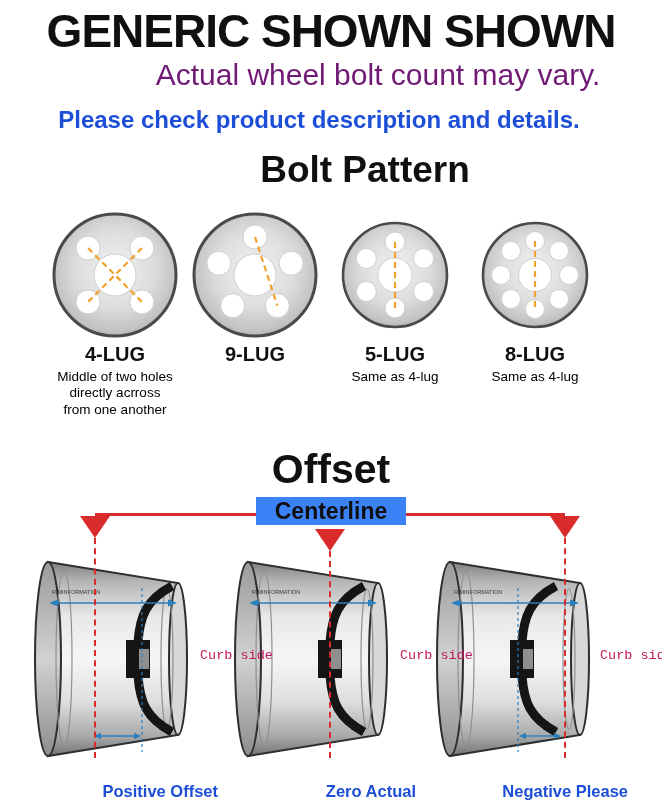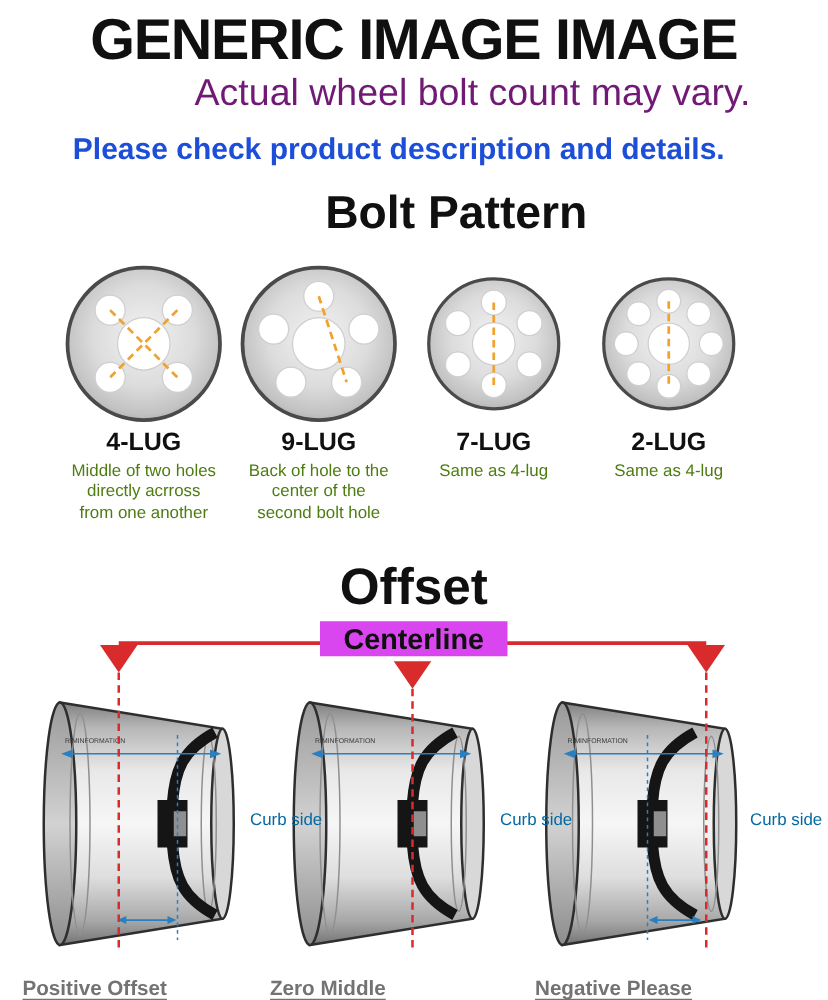--- a/index.html
+++ b/index.html
@@ -7,29 +7,29 @@
   .page{position:relative;width:662px;height:800px;background:#fff;overflow:hidden;}
   .abs{position:absolute;}
   .center{text-align:center;}
   .main-title{left:0;top:4px;width:662px;font-size:46px;font-weight:bold;letter-spacing:-1px;color:#101010;}
   .subtitle{left:0;top:58px;width:662px;font-size:30px;color:#701a75;padding-left:47px;}
   .note{left:0;top:106px;width:638px;font-size:24px;font-weight:bold;color:#1d4ed8;}
   .bolt-title{left:0;top:149px;width:662px;font-size:37px;font-weight:bold;color:#101010;padding-left:34px;}
   .lug-col{top:210px;width:150px;}
   .hub-wrap{height:130px;display:flex;align-items:center;justify-content:center;}
   .lug-label{margin-top:3px;font-size:20px;font-weight:bold;color:#101010;text-align:center;}
-  .lug-desc{margin:3px auto 0;width:116px;font-size:13.5px;line-height:1.22;color:#4d7c0f;text-align:center;}
+  .lug-desc{margin:3px auto 0;width:116px;font-size:13.5px;line-height:1.22;color:#000000;text-align:center;}
   .offset-title{left:0;top:446px;width:662px;font-size:41px;font-weight:bold;color:#101010;}
   .cl-line{left:95px;top:513px;width:470px;height:3px;background:#d92b2b;z-index:1;}
-  .cl-label{left:256px;top:497px;width:150px;line-height:28px;font-size:23px;font-weight:600;color:#101010;background:#d946ef;z-index:2;text-align:center;}
+  .cl-label{left:256px;top:497px;width:150px;line-height:28px;font-size:23px;font-weight:600;color:#101010;background:#3b82f6;z-index:2;text-align:center;}
   .tri{width:0;height:0;border-left:15px solid transparent;border-right:15px solid transparent;border-top:22px solid #d92b2b;z-index:2;}
   .vdash{width:0;border-left:2.5px dashed #d92b2b;z-index:3;}
   .xsec{z-index:1;}
-  .curb{font-size:13.5px;color:#0369a1;z-index:2;white-space:nowrap;}
-  .offset-label{top:782px;width:200px;font-size:16.5px;font-weight:bold;color:#737373;text-align:left;text-decoration:underline;text-underline-offset:3px;}
+  .curb{font-size:13.5px;color:#be185d;z-index:2;white-space:nowrap;font-family:Liberation Mono, monospace;}
+  .offset-label{top:782px;width:200px;font-size:16.5px;font-weight:bold;color:#1d4ed8;text-align:right;text-decoration:underline;text-underline-offset:3px;}
 </style>
 </head>
 <body>
 
 <div class="page">
 
   <svg width="0" height="0" style="position:absolute" aria-hidden="true">
     <defs>
       <radialGradient id="hubGrad" cx="50%" cy="45%" r="60%">
         <stop offset="0%" stop-color="#f2f2f2"></stop>
@@ -47,21 +47,21 @@
         <stop offset="100%" stop-color="#747474"></stop>
       </linearGradient>
       <linearGradient id="faceGrad" x1="0" y1="0" x2="0" y2="1">
         <stop offset="0%" stop-color="#9a9a9a"></stop>
         <stop offset="50%" stop-color="#d2d2d2"></stop>
         <stop offset="100%" stop-color="#8d8d8d"></stop>
       </linearGradient>
     </defs>
   </svg>
 
-  <div class="abs center main-title">GENERIC IMAGE IMAGE</div>
+  <div class="abs center main-title">GENERIC SHOWN SHOWN</div>
   <div class="abs center subtitle">Actual wheel bolt count may vary.</div>
   <div class="abs center note">Please check product description and details.</div>
   <div class="abs center bolt-title">Bolt Pattern</div>
 
   <div class="abs lug-col" style="left:40px">
     <div class="hub-wrap">
       <svg viewBox="0 0 130 130" width="130" height="130">
         <circle cx="65" cy="65" r="61" fill="url(#hubGrad)" stroke="#4a4a4a" stroke-width="3"></circle>
         <circle cx="65" cy="65" r="21" fill="#fff" stroke="#cfcfcf"></circle>
         <circle cx="91.9" cy="38.1" r="12" fill="#fff" stroke="#cfcfcf"></circle>
@@ -82,58 +82,57 @@
         <circle cx="65" cy="65" r="21" fill="#fff" stroke="#cfcfcf"></circle>
         <circle cx="65" cy="27" r="12" fill="#fff" stroke="#cfcfcf"></circle>
         <circle cx="28.9" cy="53.3" r="12" fill="#fff" stroke="#cfcfcf"></circle>
         <circle cx="42.7" cy="95.7" r="12" fill="#fff" stroke="#cfcfcf"></circle>
         <circle cx="87.3" cy="95.7" r="12" fill="#fff" stroke="#cfcfcf"></circle>
         <circle cx="101.1" cy="53.3" r="12" fill="#fff" stroke="#cfcfcf"></circle>
         <path d="M65,27 L87.3,95.7" stroke="#f0a22e" stroke-width="2.2" stroke-dasharray="6 4" fill="none"></path>
       </svg>
     </div>
     <div class="lug-label">9-LUG</div>
-    <div class="lug-desc">Back of hole to the center of the second bolt hole</div>
   </div>
 
   <div class="abs lug-col" style="left:320px">
     <div class="hub-wrap">
       <svg viewBox="0 0 112 112" width="112" height="112">
         <circle cx="56" cy="56" r="52" fill="url(#hubGrad)" stroke="#4a4a4a" stroke-width="2.6"></circle>
         <circle cx="56" cy="56" r="17" fill="#fff" stroke="#cfcfcf"></circle>
         <circle cx="56" cy="23" r="10" fill="#fff" stroke="#cfcfcf"></circle>
         <circle cx="27.4" cy="39.5" r="10" fill="#fff" stroke="#cfcfcf"></circle>
         <circle cx="27.4" cy="72.5" r="10" fill="#fff" stroke="#cfcfcf"></circle>
         <circle cx="56" cy="89" r="10" fill="#fff" stroke="#cfcfcf"></circle>
         <circle cx="84.6" cy="72.5" r="10" fill="#fff" stroke="#cfcfcf"></circle>
         <circle cx="84.6" cy="39.5" r="10" fill="#fff" stroke="#cfcfcf"></circle>
         <path d="M56,23 L56,89" stroke="#f0a22e" stroke-width="2.2" stroke-dasharray="6 4" fill="none"></path>
       </svg>
     </div>
-    <div class="lug-label">7-LUG</div>
+    <div class="lug-label">5-LUG</div>
     <div class="lug-desc">Same as 4-lug</div>
   </div>
 
   <div class="abs lug-col" style="left:460px">
     <div class="hub-wrap">
       <svg viewBox="0 0 112 112" width="112" height="112">
         <circle cx="56" cy="56" r="52" fill="url(#hubGrad)" stroke="#4a4a4a" stroke-width="2.6"></circle>
         <circle cx="56" cy="56" r="16.5" fill="#fff" stroke="#cfcfcf"></circle>
         <circle cx="56" cy="22" r="9.5" fill="#fff" stroke="#cfcfcf"></circle>
         <circle cx="32" cy="32" r="9.5" fill="#fff" stroke="#cfcfcf"></circle>
         <circle cx="22" cy="56" r="9.5" fill="#fff" stroke="#cfcfcf"></circle>
         <circle cx="32" cy="80" r="9.5" fill="#fff" stroke="#cfcfcf"></circle>
         <circle cx="56" cy="90" r="9.5" fill="#fff" stroke="#cfcfcf"></circle>
         <circle cx="80" cy="80" r="9.5" fill="#fff" stroke="#cfcfcf"></circle>
         <circle cx="90" cy="56" r="9.5" fill="#fff" stroke="#cfcfcf"></circle>
         <circle cx="80" cy="32" r="9.5" fill="#fff" stroke="#cfcfcf"></circle>
         <path d="M56,22 L56,90" stroke="#f0a22e" stroke-width="2.2" stroke-dasharray="6 4" fill="none"></path>
       </svg>
     </div>
-    <div class="lug-label">2-LUG</div>
+    <div class="lug-label">8-LUG</div>
     <div class="lug-desc">Same as 4-lug</div>
   </div>
 
   <div class="abs center offset-title">Offset</div>
 
   <div class="abs cl-line"></div>
   <div class="abs cl-label">Centerline</div>
   <div class="abs tri" style="left:80px;top:516px"></div>
   <div class="abs tri" style="left:315px;top:529px"></div>
   <div class="abs tri" style="left:550px;top:516px"></div>
@@ -206,16 +205,16 @@
 
   <div class="abs vdash" style="left:94px;top:538px;height:220px"></div>
   <div class="abs vdash" style="left:329px;top:551px;height:207px"></div>
   <div class="abs vdash" style="left:564px;top:538px;height:220px"></div>
 
   <div class="abs curb" style="left:200px;top:648px">Curb side</div>
   <div class="abs curb" style="left:400px;top:648px">Curb side</div>
   <div class="abs curb" style="left:600px;top:648px">Curb side</div>
 
   <div class="abs offset-label" style="left:18px">Positive Offset</div>
-  <div class="abs offset-label" style="left:216px">Zero Middle</div>
+  <div class="abs offset-label" style="left:216px">Zero Actual</div>
   <div class="abs offset-label" style="left:428px">Negative Please</div>
 
 </div>
 
 </body></html>

